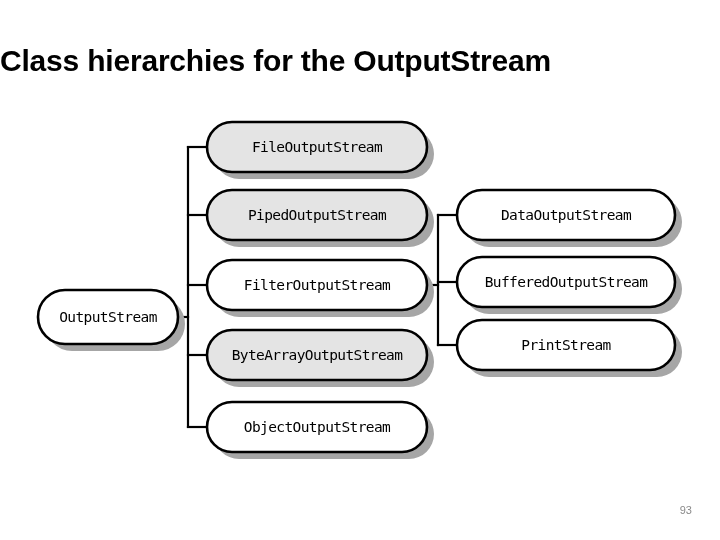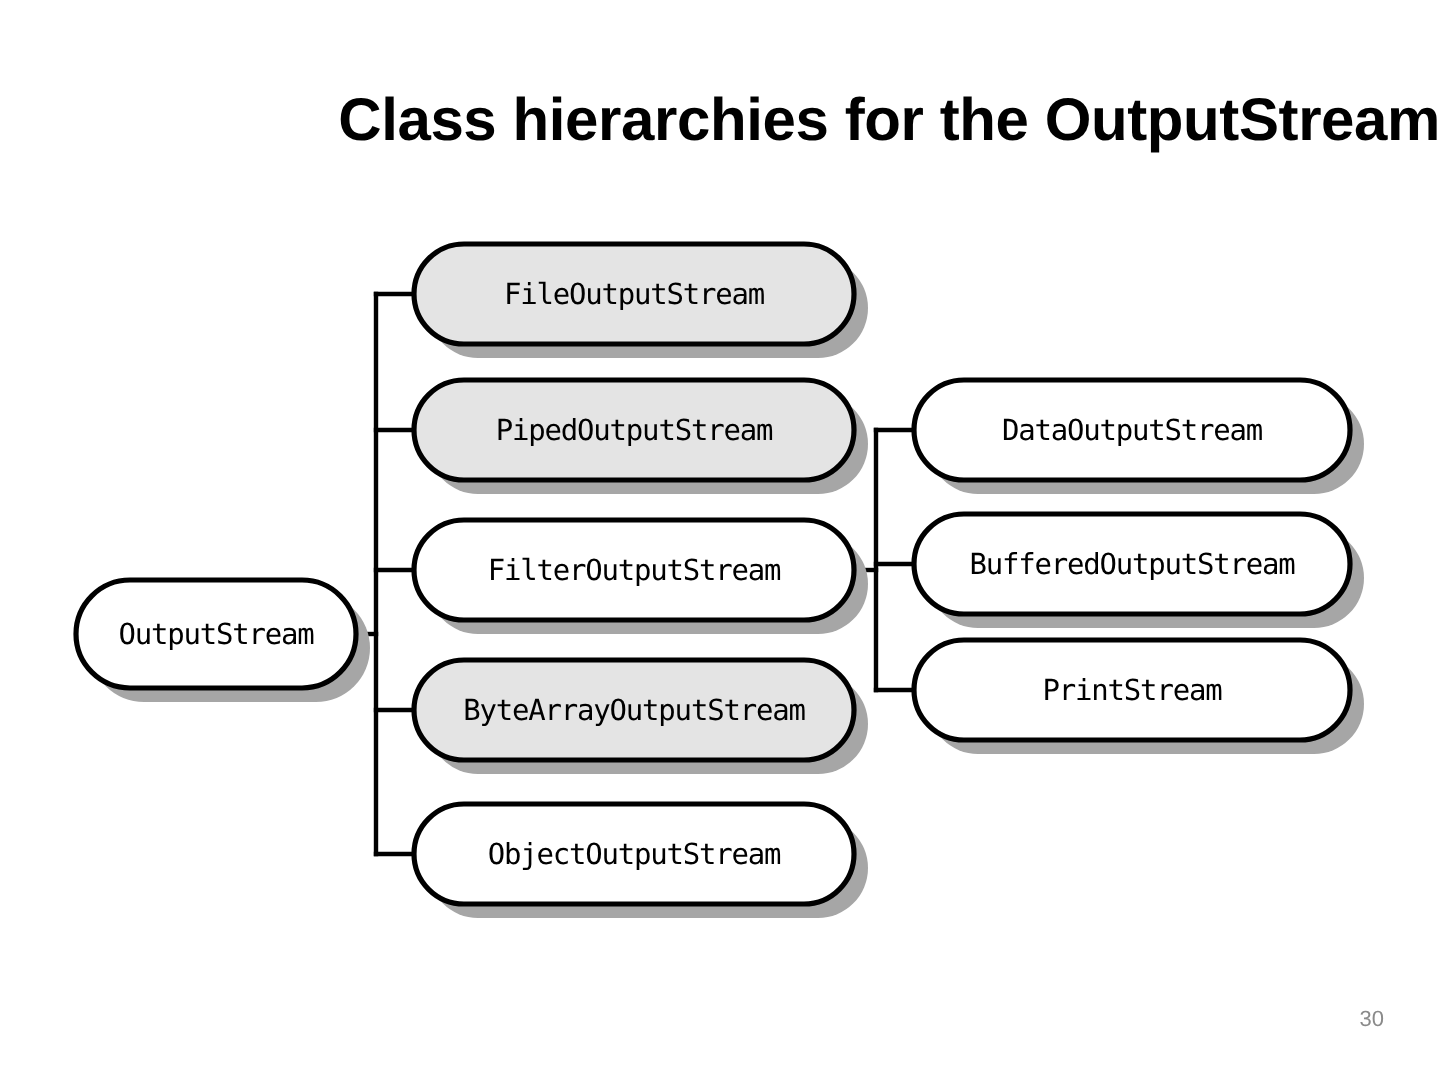--- a/index.html
+++ b/index.html
@@ -19,21 +19,21 @@
     left: 0; top: 0;
     width: 720px;
     height: 540px;
     background: #ffffff;
   }
   #slide-title {
     position: absolute;
     left: 0;
     top: 44px;
     width: 720px;
-    text-align: right;
+    text-align: left;
     font-family: "Liberation Sans", sans-serif;
     font-size: 30px;
     font-weight: 700;
     letter-spacing: -0.2px;
     color: #000000;
     white-space: nowrap;
   }
   #diagram {
     position: absolute;
     left: 0;
@@ -140,15 +140,15 @@
           <rect x="457" y="157" width="218" height="50" rx="25" ry="25" class="node-shape" fill="#ffffff" stroke="#000000"></rect>
           <text x="566" y="187" text-anchor="middle" class="node-label">BufferedOutputStream</text>
         </g>
         <g>
           <rect x="457" y="220" width="218" height="50" rx="25" ry="25" class="node-shape" fill="#ffffff" stroke="#000000"></rect>
           <text x="566" y="250" text-anchor="middle" class="node-label">PrintStream</text>
         </g>
       </g>
   </svg>
 
-  <div id="page-number">30</div>
+  <div id="page-number">93</div>
 
 </div>
 
 </body></html>

